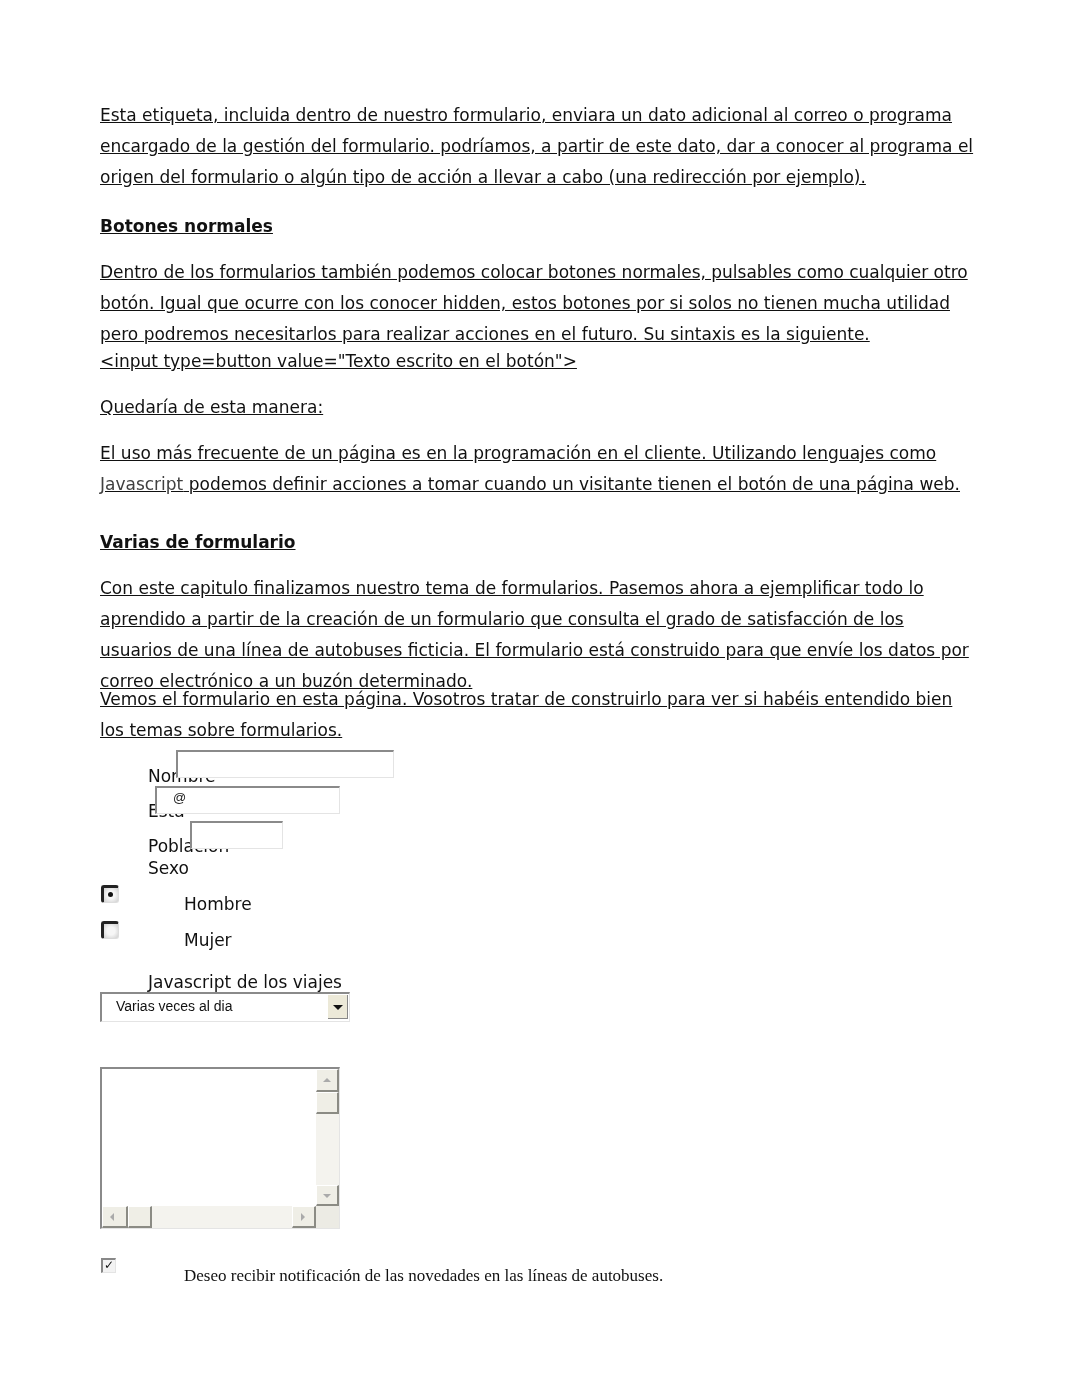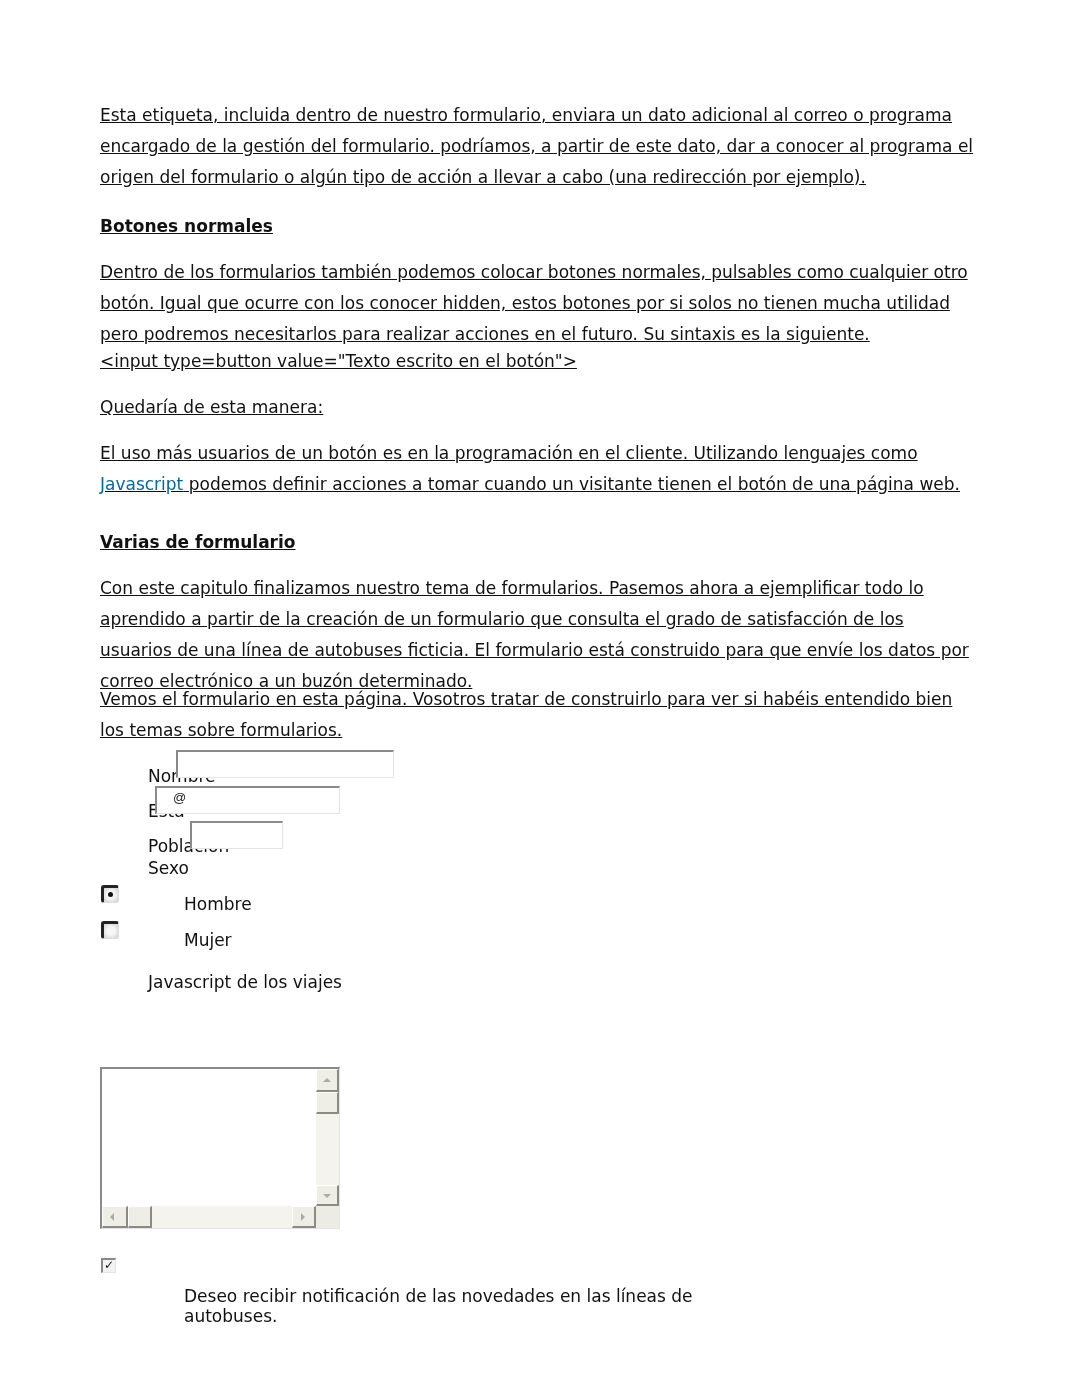--- a/index.html
+++ b/index.html
@@ -5,21 +5,21 @@
     html, body { margin: 0; padding: 0; background: #ffffff; }
     body {
       width: 1080px; height: 1397px; position: relative; overflow: hidden;
       font-family: "DejaVu Sans", "Liberation Sans", sans-serif;
       color: #111111; font-size: 17px;
     }
     .page { position: absolute; left: 100px; top: 100px; width: 880px; }
     p { margin: 0; line-height: 31px; text-decoration: underline; }
     .para { position: absolute; left: 0; width: 880px; }
     .heading { font-weight: bold; }
-    .link { color: #0369a1; }
+    .link { color: #404040; }
     .abs { position: absolute; }
     .field-label { position: absolute; font-size: 17px; line-height: 20px; margin-left: 48px; }
     .textbox {
       position: absolute; height: 28px; background: #fff;
       border-top: 2px solid #8a8a8a; border-left: 2px solid #8a8a8a;
       border-right: 1px solid #e4e4e4; border-bottom: 1px solid #e4e4e4;
       box-sizing: border-box;
       font-family: "Liberation Sans", sans-serif; font-size: 13px; color: #222;
       padding: 3px 0 0 16px;
     }
@@ -103,21 +103,21 @@
 
   <div class="para" style="top:246px;">
     <p>&lt;input type=button value="Texto escrito en el botón"&gt;</p>
   </div>
 
   <div class="para" style="top:292px;">
     <p>Quedaría de esta manera:</p>
   </div>
 
   <div class="para" style="top:338px;">
-    <p><span>El uso más usuarios de un botón es en la programación en el cliente. Utilizando lenguajes como </span><span class="link">Javascript</span><span> podemos definir acciones a tomar cuando un visitante tienen el botón de una página web.</span></p>
+    <p><span>El uso más frecuente de un página es en la programación en el cliente. Utilizando lenguajes como </span><span class="link">Javascript</span><span> podemos definir acciones a tomar cuando un visitante tienen el botón de una página web.</span></p>
   </div>
 
   <div class="para" style="top:427px;">
     <p class="heading">Varias de formulario</p>
   </div>
 
   <div class="para" style="top:473px;">
     <p>Con este capitulo finalizamos nuestro tema de formularios. Pasemos ahora a ejemplificar todo lo aprendido a partir de la creación de un formulario que consulta el grado de satisfacción de los usuarios de una línea de autobuses ficticia. El formulario está construido para que envíe los datos por correo electrónico a un buzón determinado.</p>
   </div>
 
@@ -140,32 +140,36 @@
 
     <div class="radio" style="left:1px; top:135px;">
         <span class="dot"></span>
       </div>
     <span class="field-label" style="left:36px; top:144px;">Hombre</span>
 
     <div class="radio" style="left:1px; top:171px;"></div>
     <span class="field-label" style="left:36px; top:180px;">Mujer</span>
 
     <span class="field-label" style="left:0; top:222px;">Javascript de los viajes</span>
+    <div class="select" style="left:0; top:242px;">
+      <span class="val">Varias veces al dia</span>
+      <span class="btn"></span>
+    </div>
 
     <div class="textarea" style="left:0; top:317px;">
       <div class="vscroll">
         <div class="sbtn arrow-up" style="left:0; top:0; width:23px; height:23px;"></div>
         <div class="sbtn" style="left:0; top:23px; width:23px; height:22px;"></div>
         <div class="sbtn arrow-down" style="left:0; bottom:0; width:23px; height:21px;"></div>
       </div>
       <div class="hscroll">
         <div class="sbtn arrow-left" style="left:0; top:0; width:26px; height:22px;"></div>
         <div class="sbtn" style="left:26px; top:0; width:24px; height:22px;"></div>
         <div class="sbtn arrow-right" style="right:0; top:0; width:24px; height:22px;"></div>
       </div>
       <div class="corner"></div>
     </div>
 
     <div class="checkbox" style="left:1px; top:508px;"><span>✓</span></div>
-    <span class="field-label" style="left:36px; top:536px;">Deseo recibir notificación de las novedades en las líneas de autobuses.</span>
+    <span class="field-label" style="left:36px; top:516px;font-family:Liberation Serif, serif;">Deseo recibir notificación de las novedades en las líneas de autobuses.</span>
   </div>
 
 </div>
 
 </body></html>

